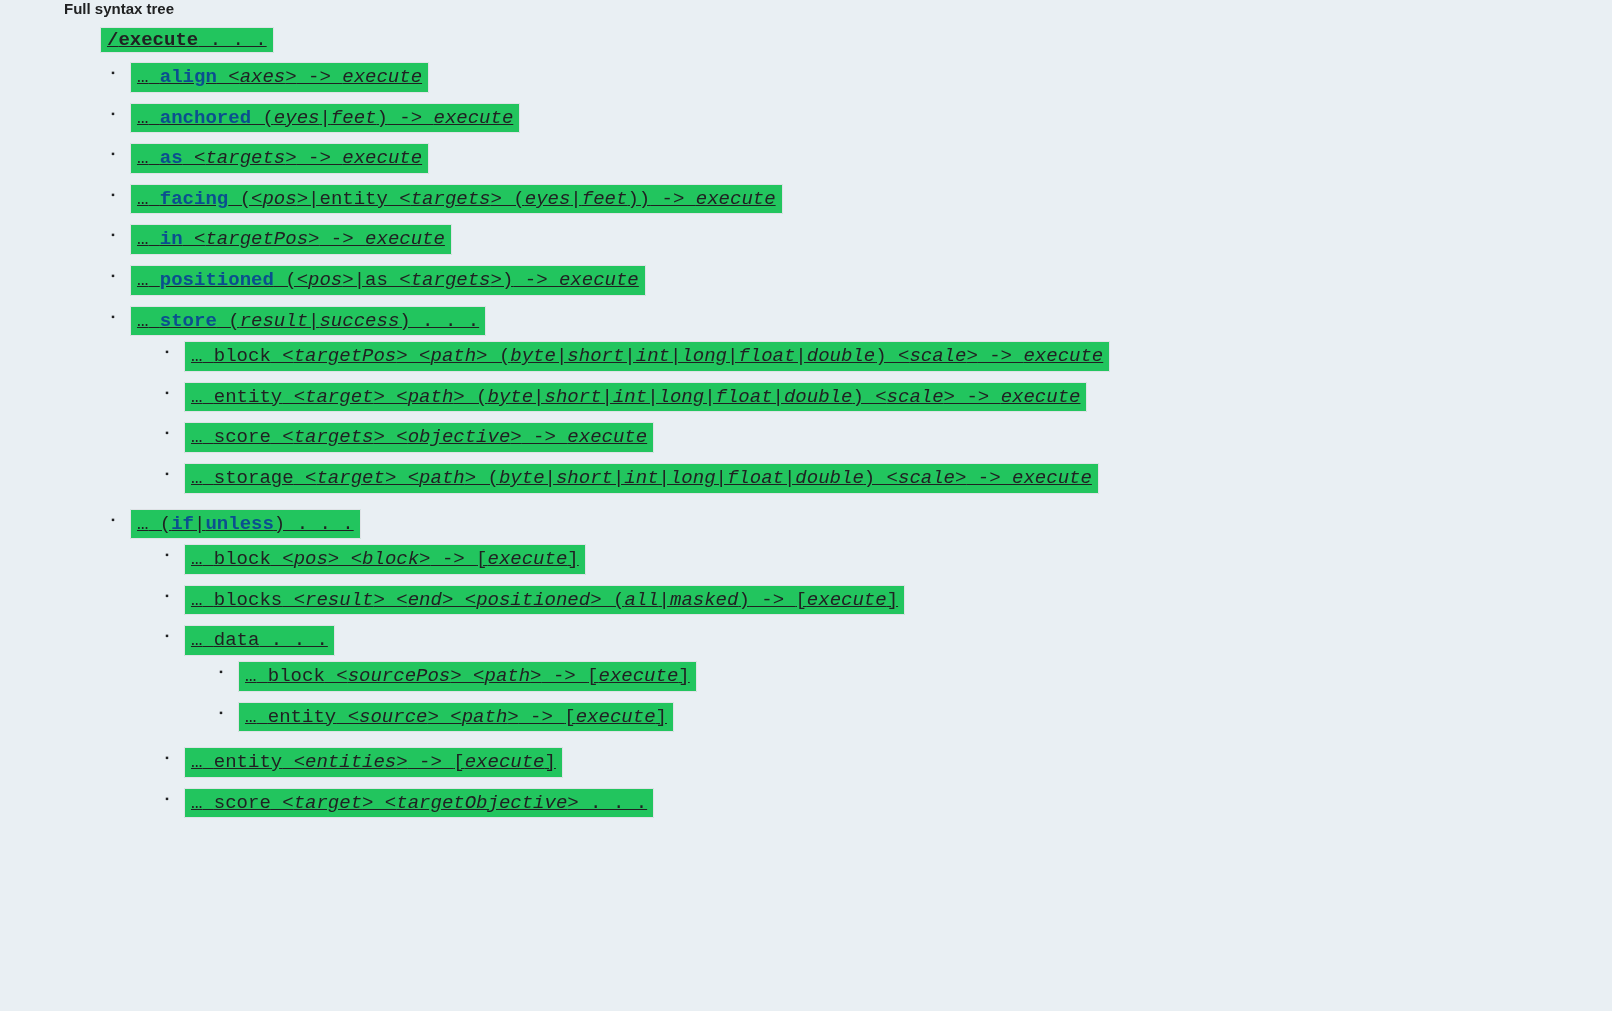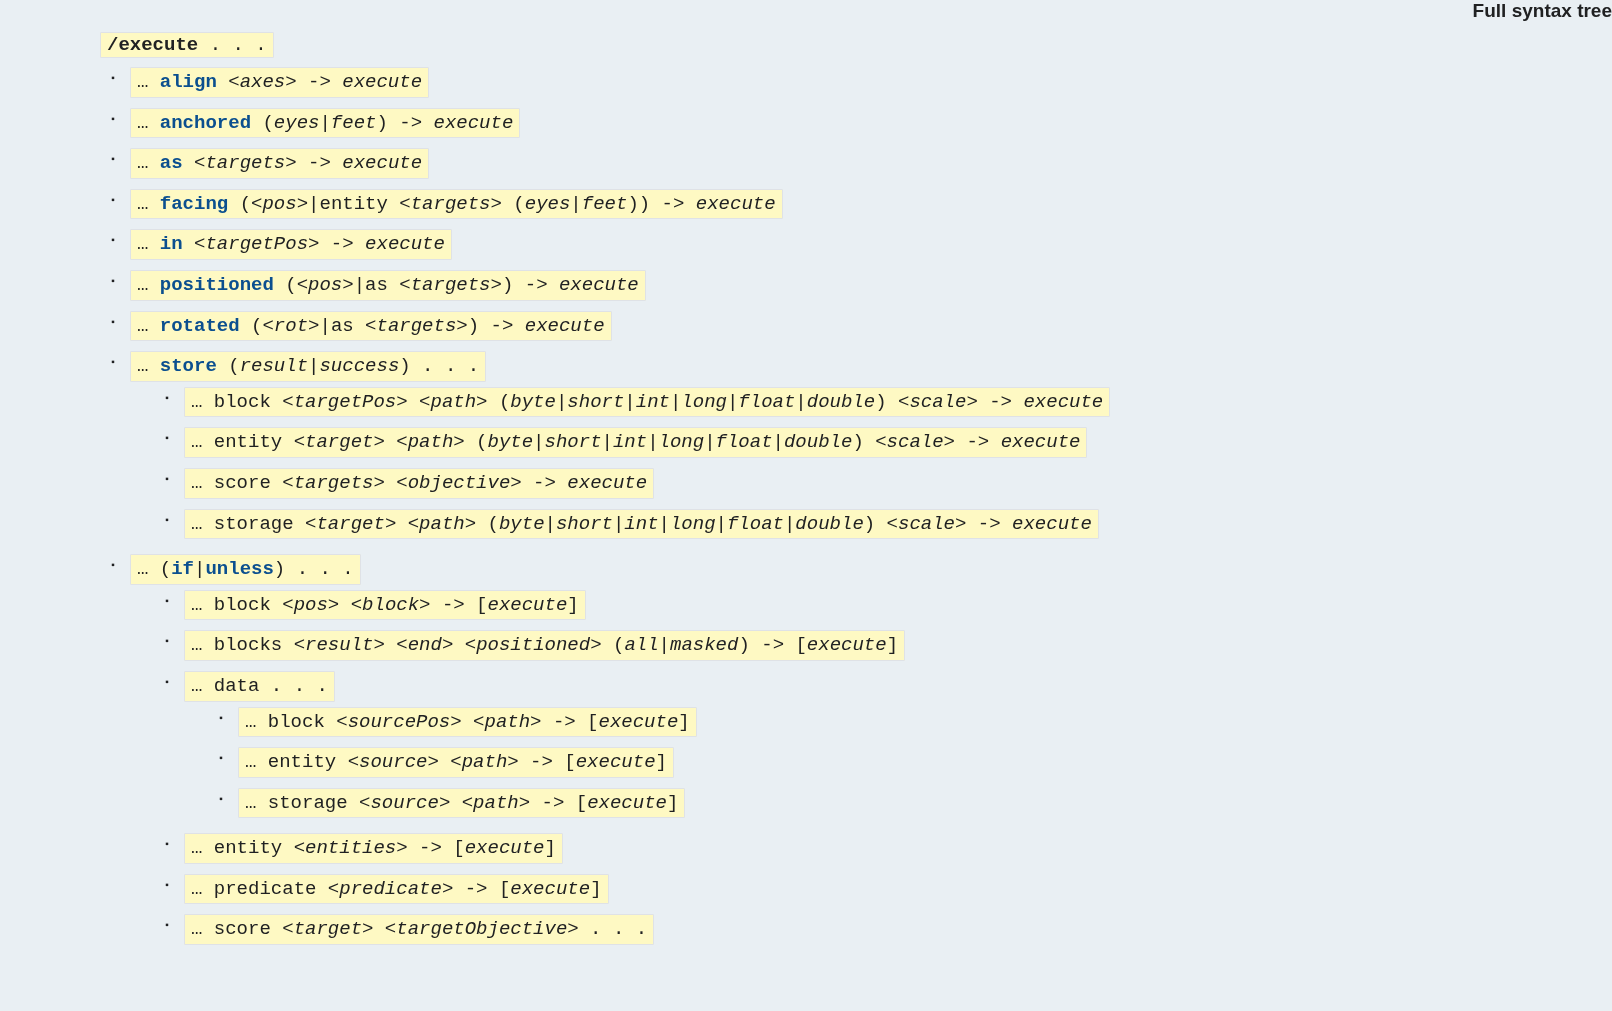--- a/index.html
+++ b/index.html
@@ -7,24 +7,23 @@
     padding: 0;
     background: #e9eff3;
     font-family: sans-serif;
     color: #202122;
   }
   .page {
     padding: 0 0 0 0;
   }
   .heading {
     font-weight: bold;
-    font-size: 19px;
+    font-size: 15px;
     padding: 0 0 4px 64px;
     color: #202122;
-    text-align: right;
   }
   .root-cmd {
     padding: 6px 0 4px 100px;
     font-size: 19px;
   }
   code, .mono {
     font-family: "Menlo", "Consolas", "Liberation Mono", monospace;
   }
   ul.tree {
     list-style: none;
@@ -42,25 +41,26 @@
   }
   ul.tree > li::before {
     content: "\25AA"; 
     position: absolute;
     left: 0;
     top: 10px;
     font-size: 10px;
     color: #202122;
   }
   .codebox {
-    background: #fef9c3;
+    background: #22c55e;
     border: 1px solid #dfe2e6;
     padding: 1px 6px 1px 6px;
     display: inline-block;
     border-radius: 1px;
+    text-decoration: underline;
   }
   .link {
     color: #0b4f8f;
     font-weight: bold;
   }
   .rootbold {
     font-weight: bold;
     color: #202122;
   }
   .arg {
@@ -122,26 +122,20 @@
       </span>
     </li>
 
     <li>
       <span class="codebox">
         <span>…</span>
         <span class="link">positioned</span><span> (&lt;</span><span class="arg">pos</span><span>&gt;|as &lt;</span><span class="arg">targets</span><span>&gt;)</span><span> -&gt; </span><span class="ital">execute</span>
       </span>
     </li>
 
-    <li>
-      <span class="codebox">
-        <span>…</span>
-        <span class="link">rotated</span><span> (&lt;</span><span class="arg">rot</span><span>&gt;|as &lt;</span><span class="arg">targets</span><span>&gt;)</span><span> -&gt; </span><span class="ital">execute</span>
-      </span>
-    </li>
 
     <li>
       <span class="codebox">
         <span>…</span>
         <span class="link">store</span><span> (</span><span class="arg">result</span><span>|</span><span class="arg">success</span><span>) . . .</span>
       </span>
 
       <ul class="tree">
 
         <li>
@@ -207,42 +201,30 @@
                 <span>…</span>
                 <span>block</span><span> &lt;</span><span class="arg">sourcePos</span><span>&gt; &lt;</span><span class="arg">path</span><span>&gt;</span><span> -&gt; </span><span>[</span><span class="ital">execute</span><span>]</span>
               </span>
             </li>
             <li>
               <span class="codebox">
                 <span>…</span>
                 <span>entity</span><span> &lt;</span><span class="arg">source</span><span>&gt; &lt;</span><span class="arg">path</span><span>&gt;</span><span> -&gt; </span><span>[</span><span class="ital">execute</span><span>]</span>
               </span>
             </li>
-            <li>
-              <span class="codebox">
-                <span>…</span>
-                <span>storage</span><span> &lt;</span><span class="arg">source</span><span>&gt; &lt;</span><span class="arg">path</span><span>&gt;</span><span> -&gt; </span><span>[</span><span class="ital">execute</span><span>]</span>
-              </span>
-            </li>
           </ul>
         </li>
 
         <li>
           <span class="codebox">
             <span>…</span>
             <span>entity</span><span> &lt;</span><span class="arg">entities</span><span>&gt;</span><span> -&gt; </span><span>[</span><span class="ital">execute</span><span>]</span>
           </span>
         </li>
 
-        <li>
-          <span class="codebox">
-            <span>…</span>
-            <span>predicate</span><span> &lt;</span><span class="arg">predicate</span><span>&gt;</span><span> -&gt; </span><span>[</span><span class="ital">execute</span><span>]</span>
-          </span>
-        </li>
 
         <li>
           <span class="codebox">
             <span>…</span>
             <span>score</span><span> &lt;</span><span class="arg">target</span><span>&gt; &lt;</span><span class="arg">targetObjective</span><span>&gt; . . .</span>
           </span>
         </li>
       </ul>
     </li>
 

